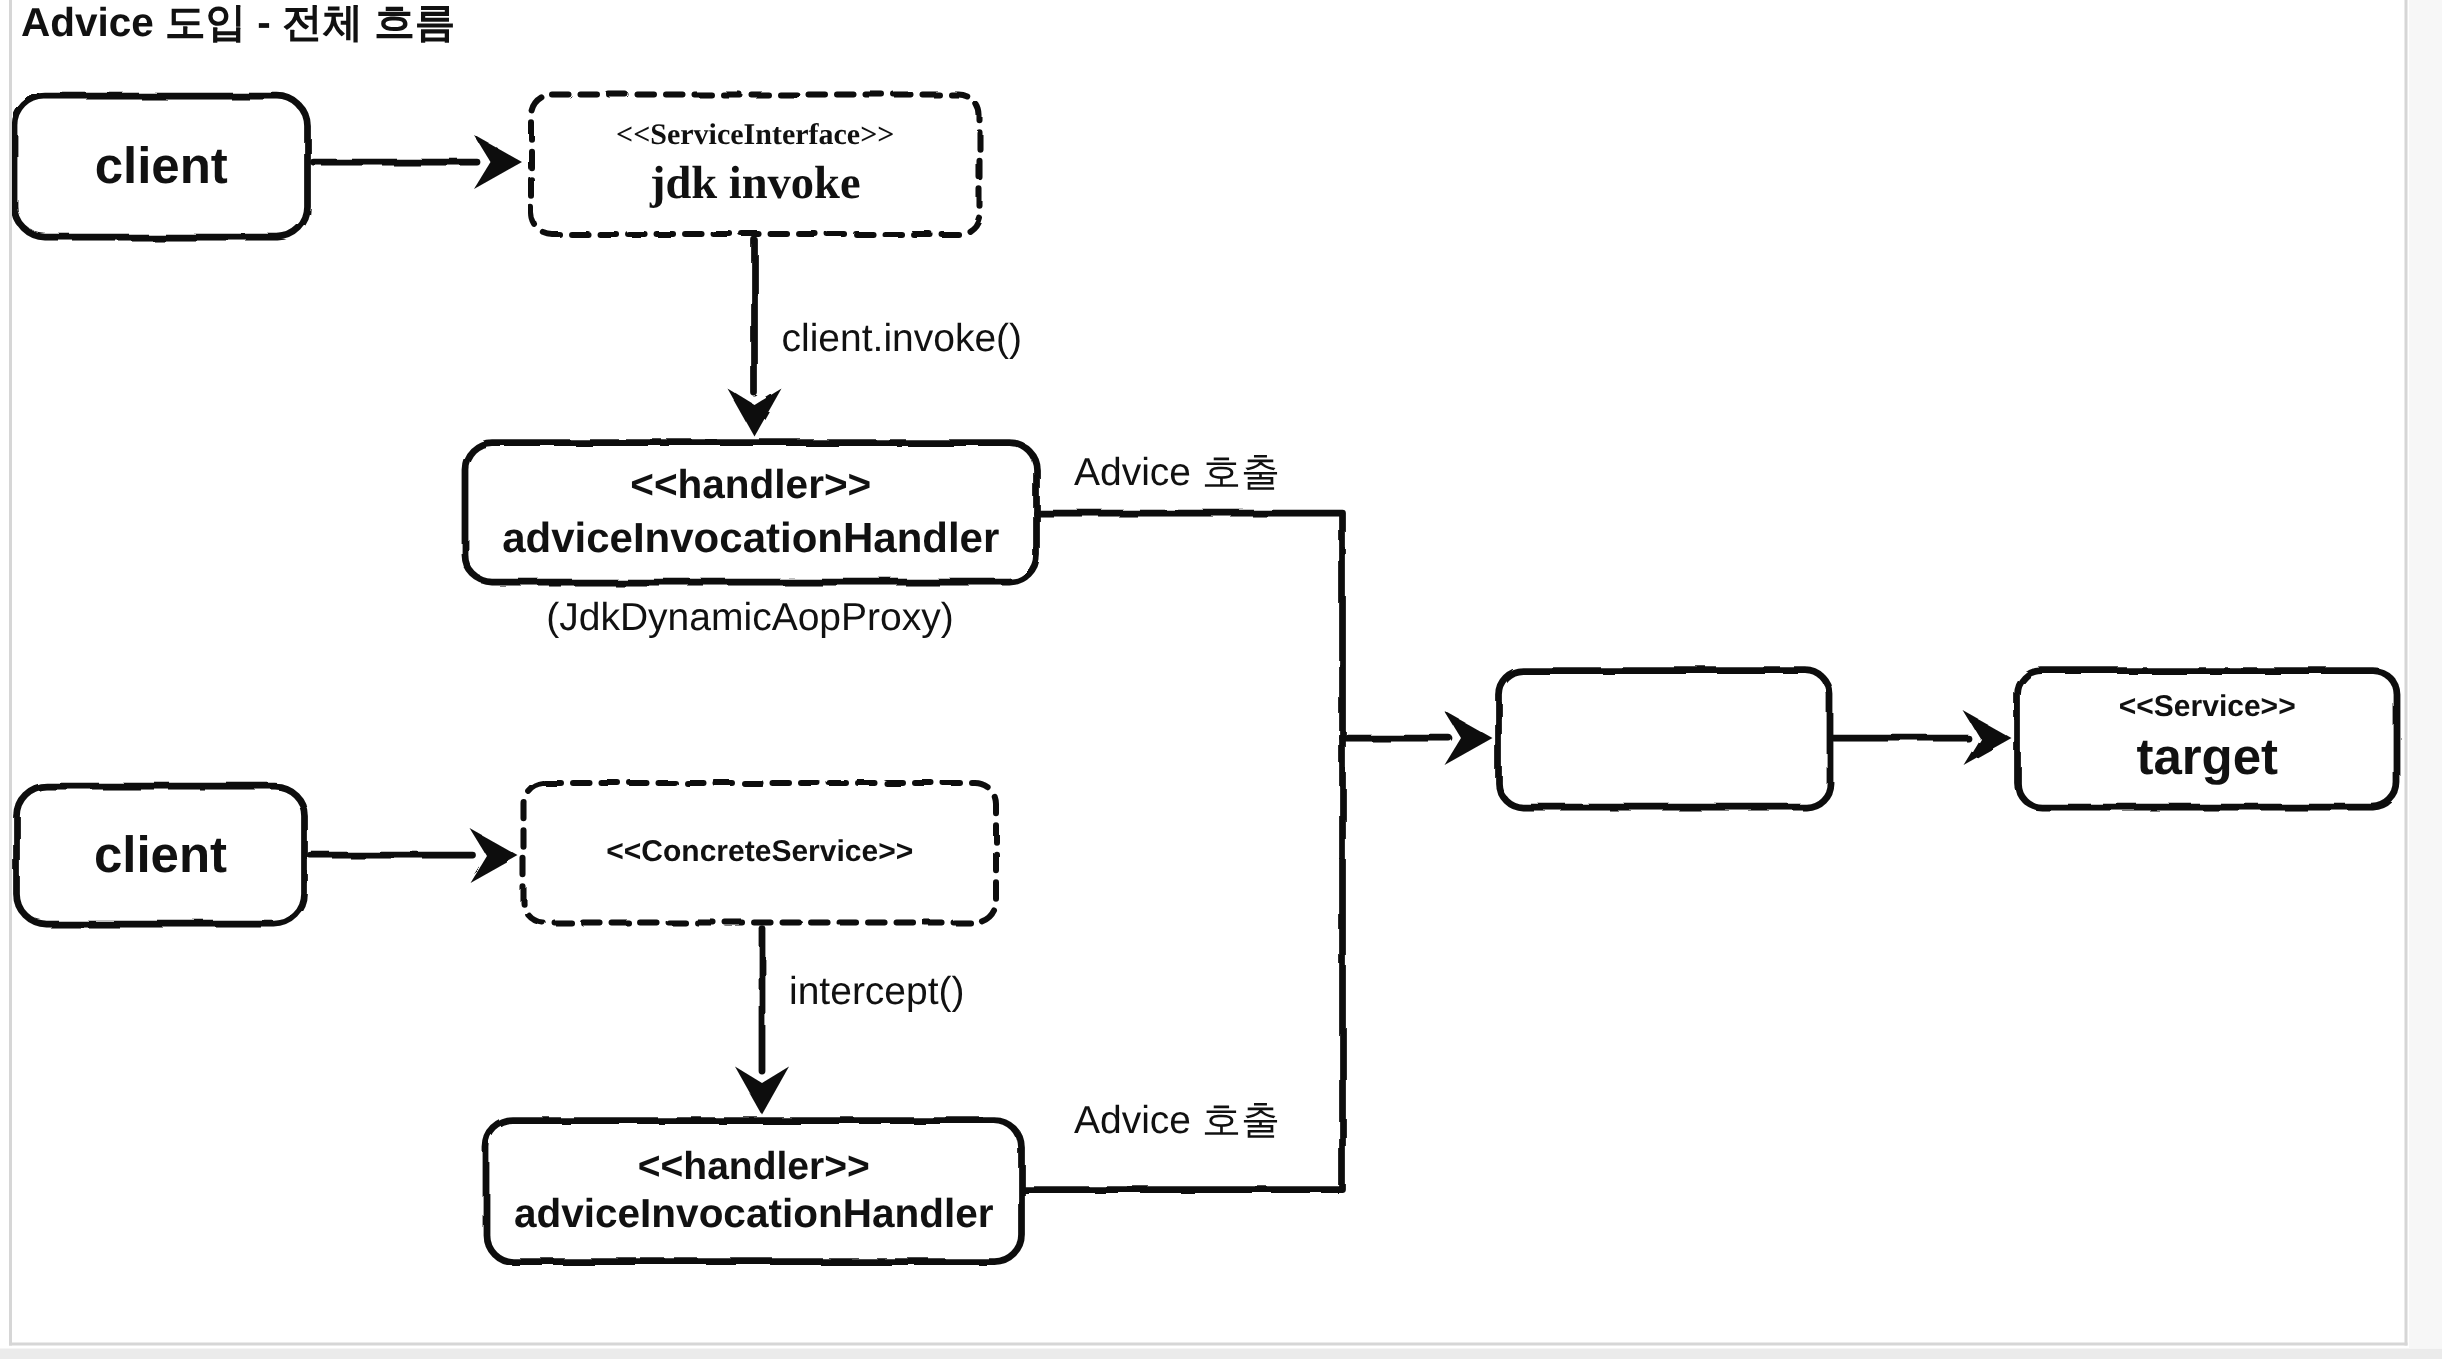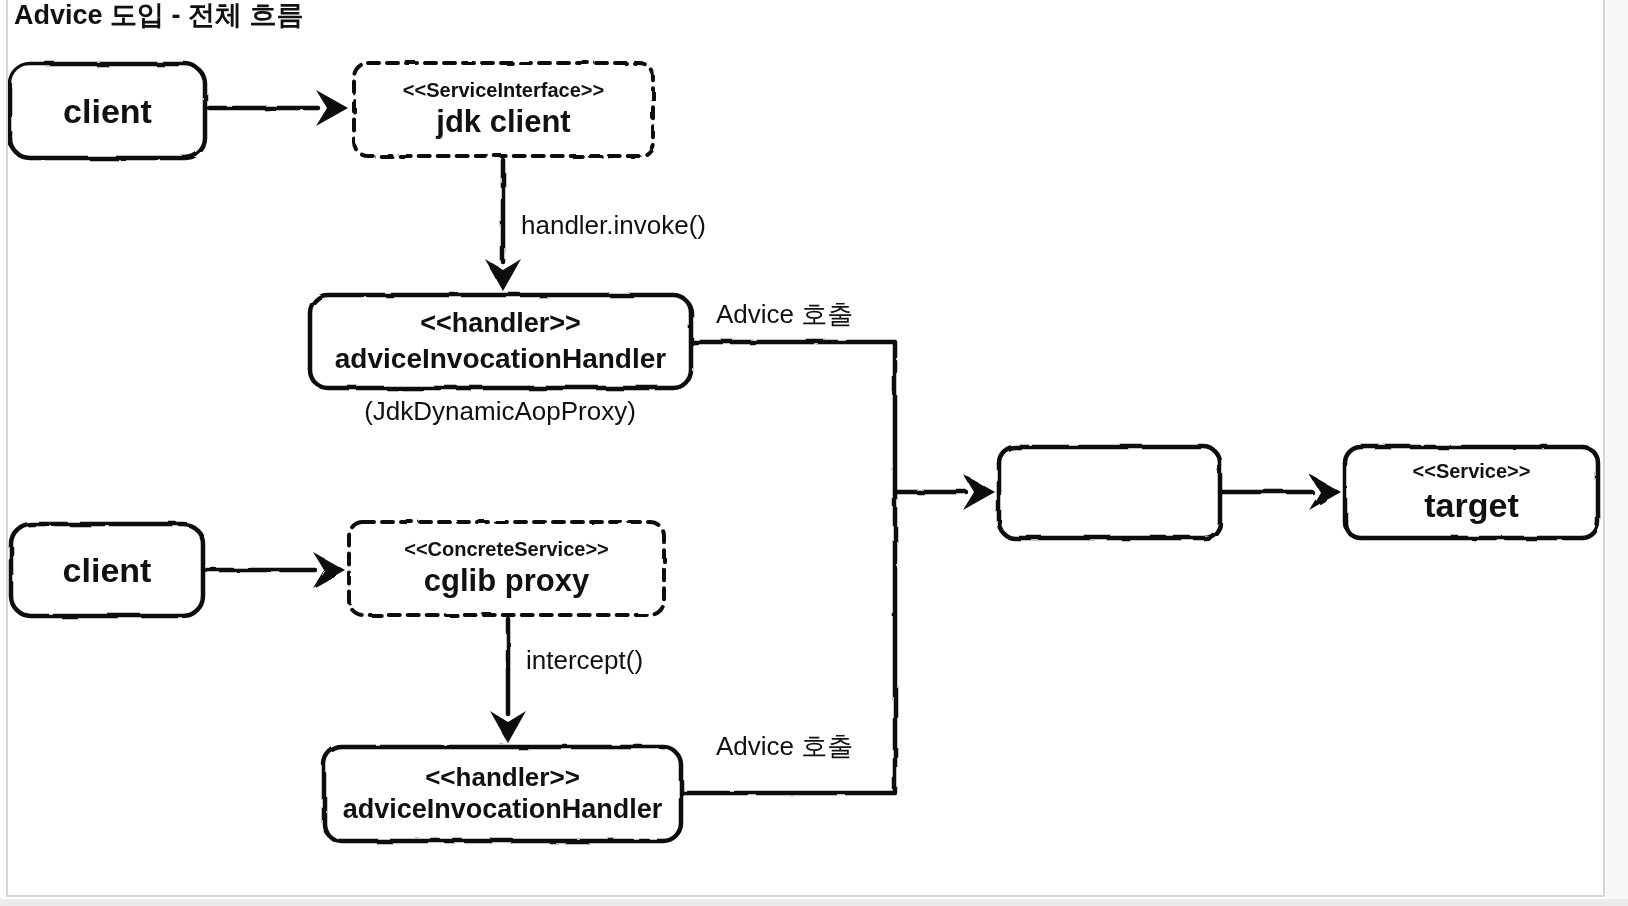--- a/index.html
+++ b/index.html
@@ -27,21 +27,21 @@
   .node-text {
     position:absolute; display:flex; flex-direction:column;
     align-items:center; justify-content:center; text-align:center;
     line-height:1.25; pointer-events:none;
   }
   .stereo { font-weight:bold; }
   .lbl    { font-weight:bold; }
 
   .nt-client-top    { left:10px;   top:64px;  width:195px; height:94px; }
   .nt-client-top .lbl { font-size:34px; }
-  .nt-jdk-proxy     { left:354px;  top:63px;  width:299px; height:93px; }
+  .nt-jdk-proxy     { left:354px;  top:63px;  width:299px; height:93px;font-family:Liberation Serif, serif; }
   .nt-jdk-proxy .stereo { font-size:20px; }
   .nt-jdk-proxy .lbl    { font-size:31px; }
   .nt-inv-handler   { left:310px;  top:295px; width:381px; height:93px; }
   .nt-inv-handler .stereo { font-size:27px; }
   .nt-inv-handler .lbl    { font-size:28px; }
   .nt-client-bottom { left:11px;   top:524px; width:192px; height:92px; }
   .nt-client-bottom .lbl { font-size:34px; }
   .nt-cglib-proxy   { left:349px;  top:522px; width:315px; height:93px; }
   .nt-cglib-proxy .stereo { font-size:20px; }
   .nt-cglib-proxy .lbl    { font-size:31px; }
@@ -112,50 +112,49 @@
   </svg>
 
   <div class="page-title">Advice 도입 - 전체 흐름</div>
 
   <div class="node-text nt-client-top">
     <span class="lbl">client</span>
   </div>
 
   <div class="node-text nt-jdk-proxy">
     <span class="stereo">&lt;&lt;ServiceInterface&gt;&gt;</span>
-    <span class="lbl">jdk client</span>
+    <span class="lbl">jdk invoke</span>
   </div>
 
   <div class="node-text nt-inv-handler">
     <span class="stereo">&lt;&lt;handler&gt;&gt;</span>
     <span class="lbl">adviceInvocationHandler</span>
   </div>
   <div class="caption cap-jdk">(JdkDynamicAopProxy)</div>
 
   <div class="node-text nt-client-bottom">
     <span class="lbl">client</span>
   </div>
 
   <div class="node-text nt-cglib-proxy">
     <span class="stereo">&lt;&lt;ConcreteService&gt;&gt;</span>
-    <span class="lbl">cglib proxy</span>
   </div>
 
   <div class="node-text nt-interceptor">
     <span class="stereo">&lt;&lt;handler&gt;&gt;</span>
     <span class="lbl">adviceInvocationHandler</span>
   </div>
 
 
   <div class="node-text nt-target">
     <span class="stereo">&lt;&lt;Service&gt;&gt;</span>
     <span class="lbl">target</span>
   </div>
 
-  <div class="edge-label el-handler-invoke">handler.invoke()</div>
+  <div class="edge-label el-handler-invoke">client.invoke()</div>
   <div class="edge-label el-intercept">intercept()</div>
   <div class="edge-label el-advice-top">Advice 호출</div>
   <div class="edge-label el-advice-bottom">Advice 호출</div>
 
   <div class="frame-line frame-left"></div>
   <div class="frame-line frame-right"></div>
   <div class="frame-line frame-bottom"></div>
   <div class="outer-bottom"></div>
   <div class="outer-right"></div>
 

